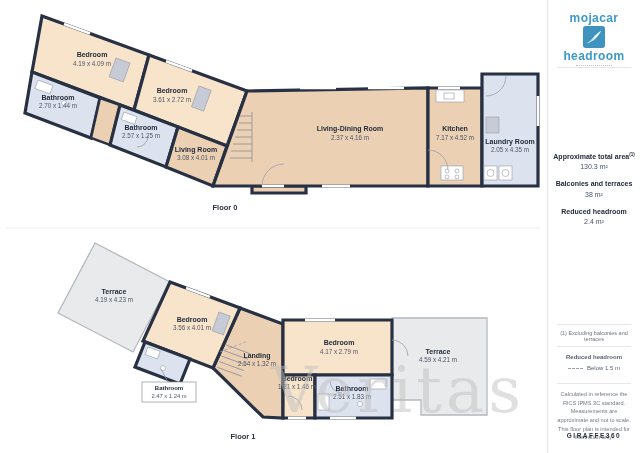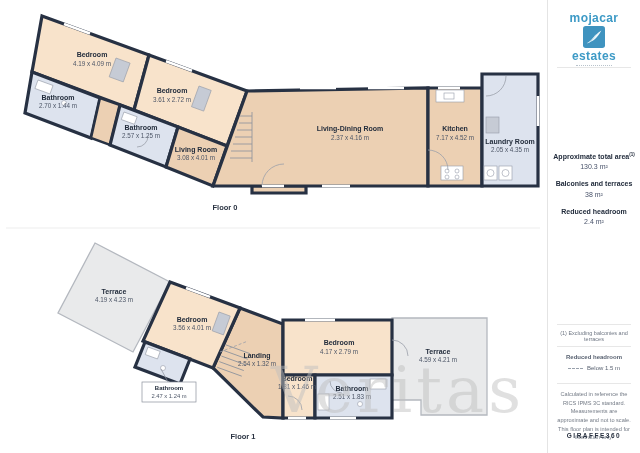--- a/index.html
+++ b/index.html
@@ -216,21 +216,21 @@
   </svg>
 
   <aside class="sidebar">
     <div class="logo">
       <div class="logo-word">mojacar</div>
       <svg class="logo-icon" viewBox="0 0 24 24">
         <rect x="0" y="0" width="24" height="24" rx="3" fill="#3f93bf"></rect>
         <path d="M4 19 C 9 17 12 10 20 5 C 16 13 11 17 4 19 Z" fill="#ffffff" opacity="0.92"></path>
         <path d="M5 18.5 C 9 17.5 12 13 14 9.5" stroke="#bfe0ef" stroke-width="1" fill="none"></path>
       </svg>
-      <div class="logo-word">estates</div>
+      <div class="logo-word">headroom</div>
       <div class="logo-tagline"></div>
     </div>
 
     <div class="hr hr1"></div>
 
     <div class="stats">
       <div class="stat">
         <div class="stat-label"><span>Approximate total area</span><sup>(1)</sup></div>
         <div class="stat-value">130.3 m²</div>
       </div>

